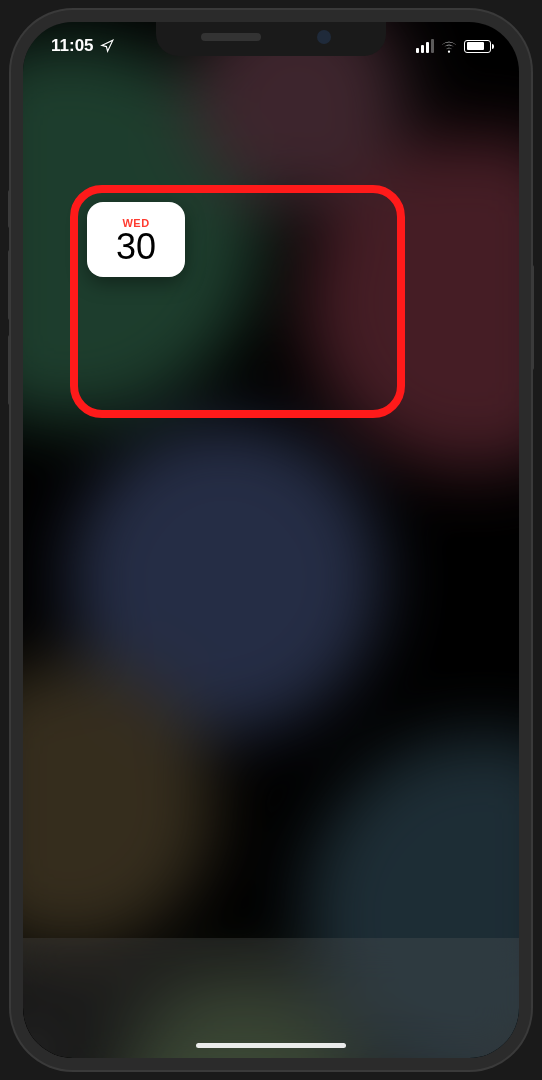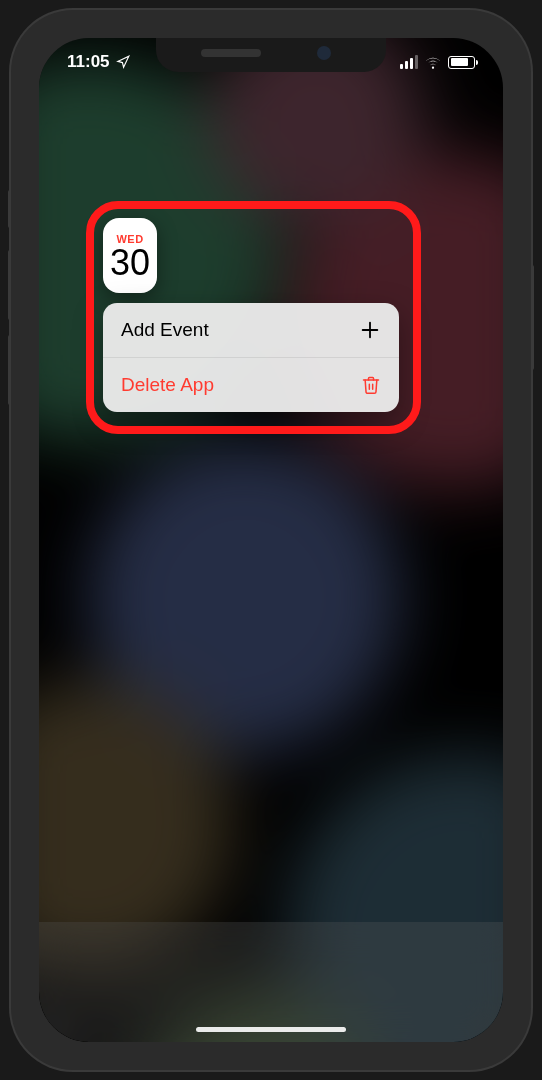--- a/index.html
+++ b/index.html
@@ -11,21 +11,21 @@
       position: relative;
       display: flex;
       align-items: center;
       justify-content: center;
     }
     .phone-frame {
       width: 520px;
       height: 1060px;
       background: #2b2b2b;
       border-radius: 62px;
-      padding: 28px;
+      padding: 12px;
       position: relative;
       box-shadow: 0 0 0 2px #3a3a3a;
     }
     .phone-screen {
       width: 100%;
       height: 100%;
       border-radius: 50px;
       overflow: hidden;
       position: relative;
       background: #000;
@@ -133,21 +133,21 @@
       border: 8px solid #ff1a1a;
       border-radius: 32px;
       z-index: 40;
       pointer-events: none;
     }
 
     .app-icon {
       position: absolute;
       top: 180px;
       left: 64px;
-      width: 54px;
+      width: 98px;
       height: 75px;
       background: #fff;
       border-radius: 16px;
       display: flex;
       flex-direction: column;
       align-items: center;
       justify-content: center;
       z-index: 30;
       box-shadow: 0 6px 20px rgba(0,0,0,0.4);
     }
@@ -222,39 +222,17 @@
       </div>
     </div>
 
     <div class="highlight-red"></div>
 
     <div class="app-icon">
       <div class="day-label">WED</div>
       <div class="day-num">30</div>
     </div>
 
-    <div class="context-menu">
-      <div class="menu-item normal">
-        <span>Add Event</span>
-        <span class="menu-icon">
-          <svg width="22" height="22" viewBox="0 0 24 24" fill="none" stroke="#000" stroke-width="2" stroke-linecap="round">
-            <line x1="12" y1="4" x2="12" y2="20"></line>
-              <line x1="4" y1="12" x2="20" y2="12"></line>
-          </svg>
-        </span>
-      </div>
-      <div class="menu-item destructive">
-        <span>Delete App</span>
-        <span class="menu-icon">
-          <svg width="20" height="22" viewBox="0 0 24 24" fill="none" stroke="#ff3b30" stroke-width="1.8" stroke-linecap="round" stroke-linejoin="round">
-            <polyline points="3 6 5 6 21 6"></polyline>
-            <path d="M19 6l-1 14a2 2 0 0 1-2 2H8a2 2 0 0 1-2-2L5 6"></path>
-            <path d="M10 11v6M14 11v6"></path>
-            <path d="M9 6V4a1 1 0 0 1 1-1h4a1 1 0 0 1 1 1v2"></path>
-          </svg>
-        </span>
-      </div>
-    </div>
 
     <div class="dock-blur"></div>
     <div class="home-indicator"></div>
   </div>
 </div>
 
 </body></html>

